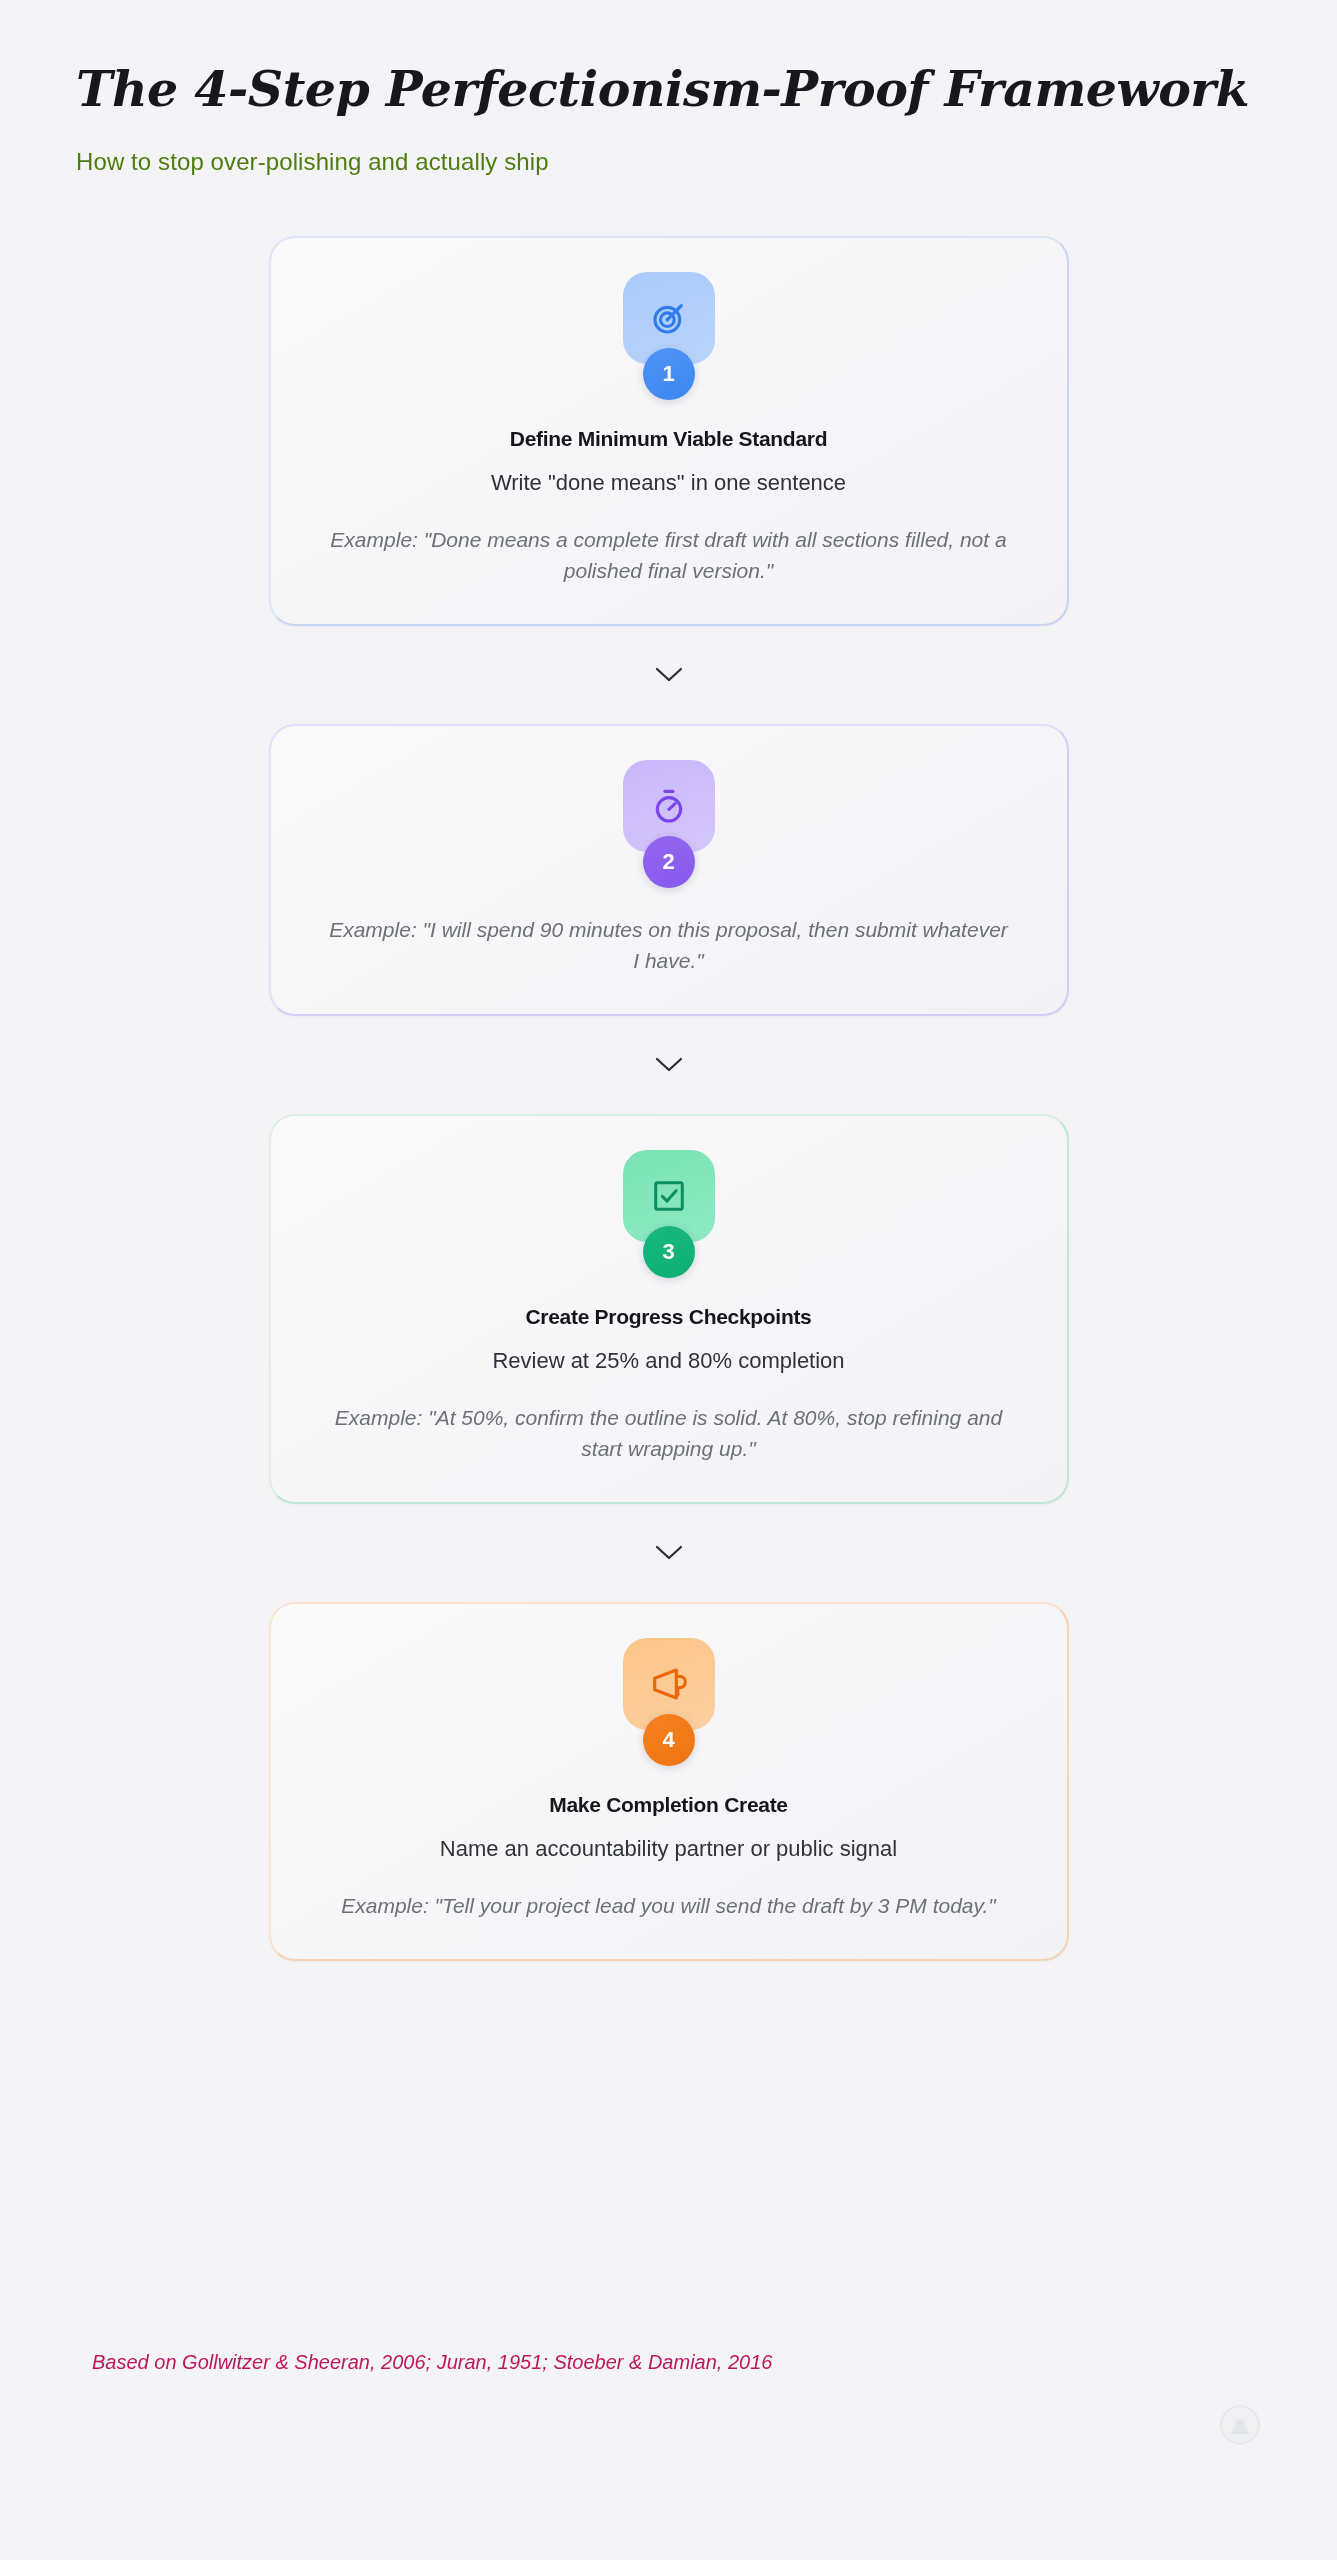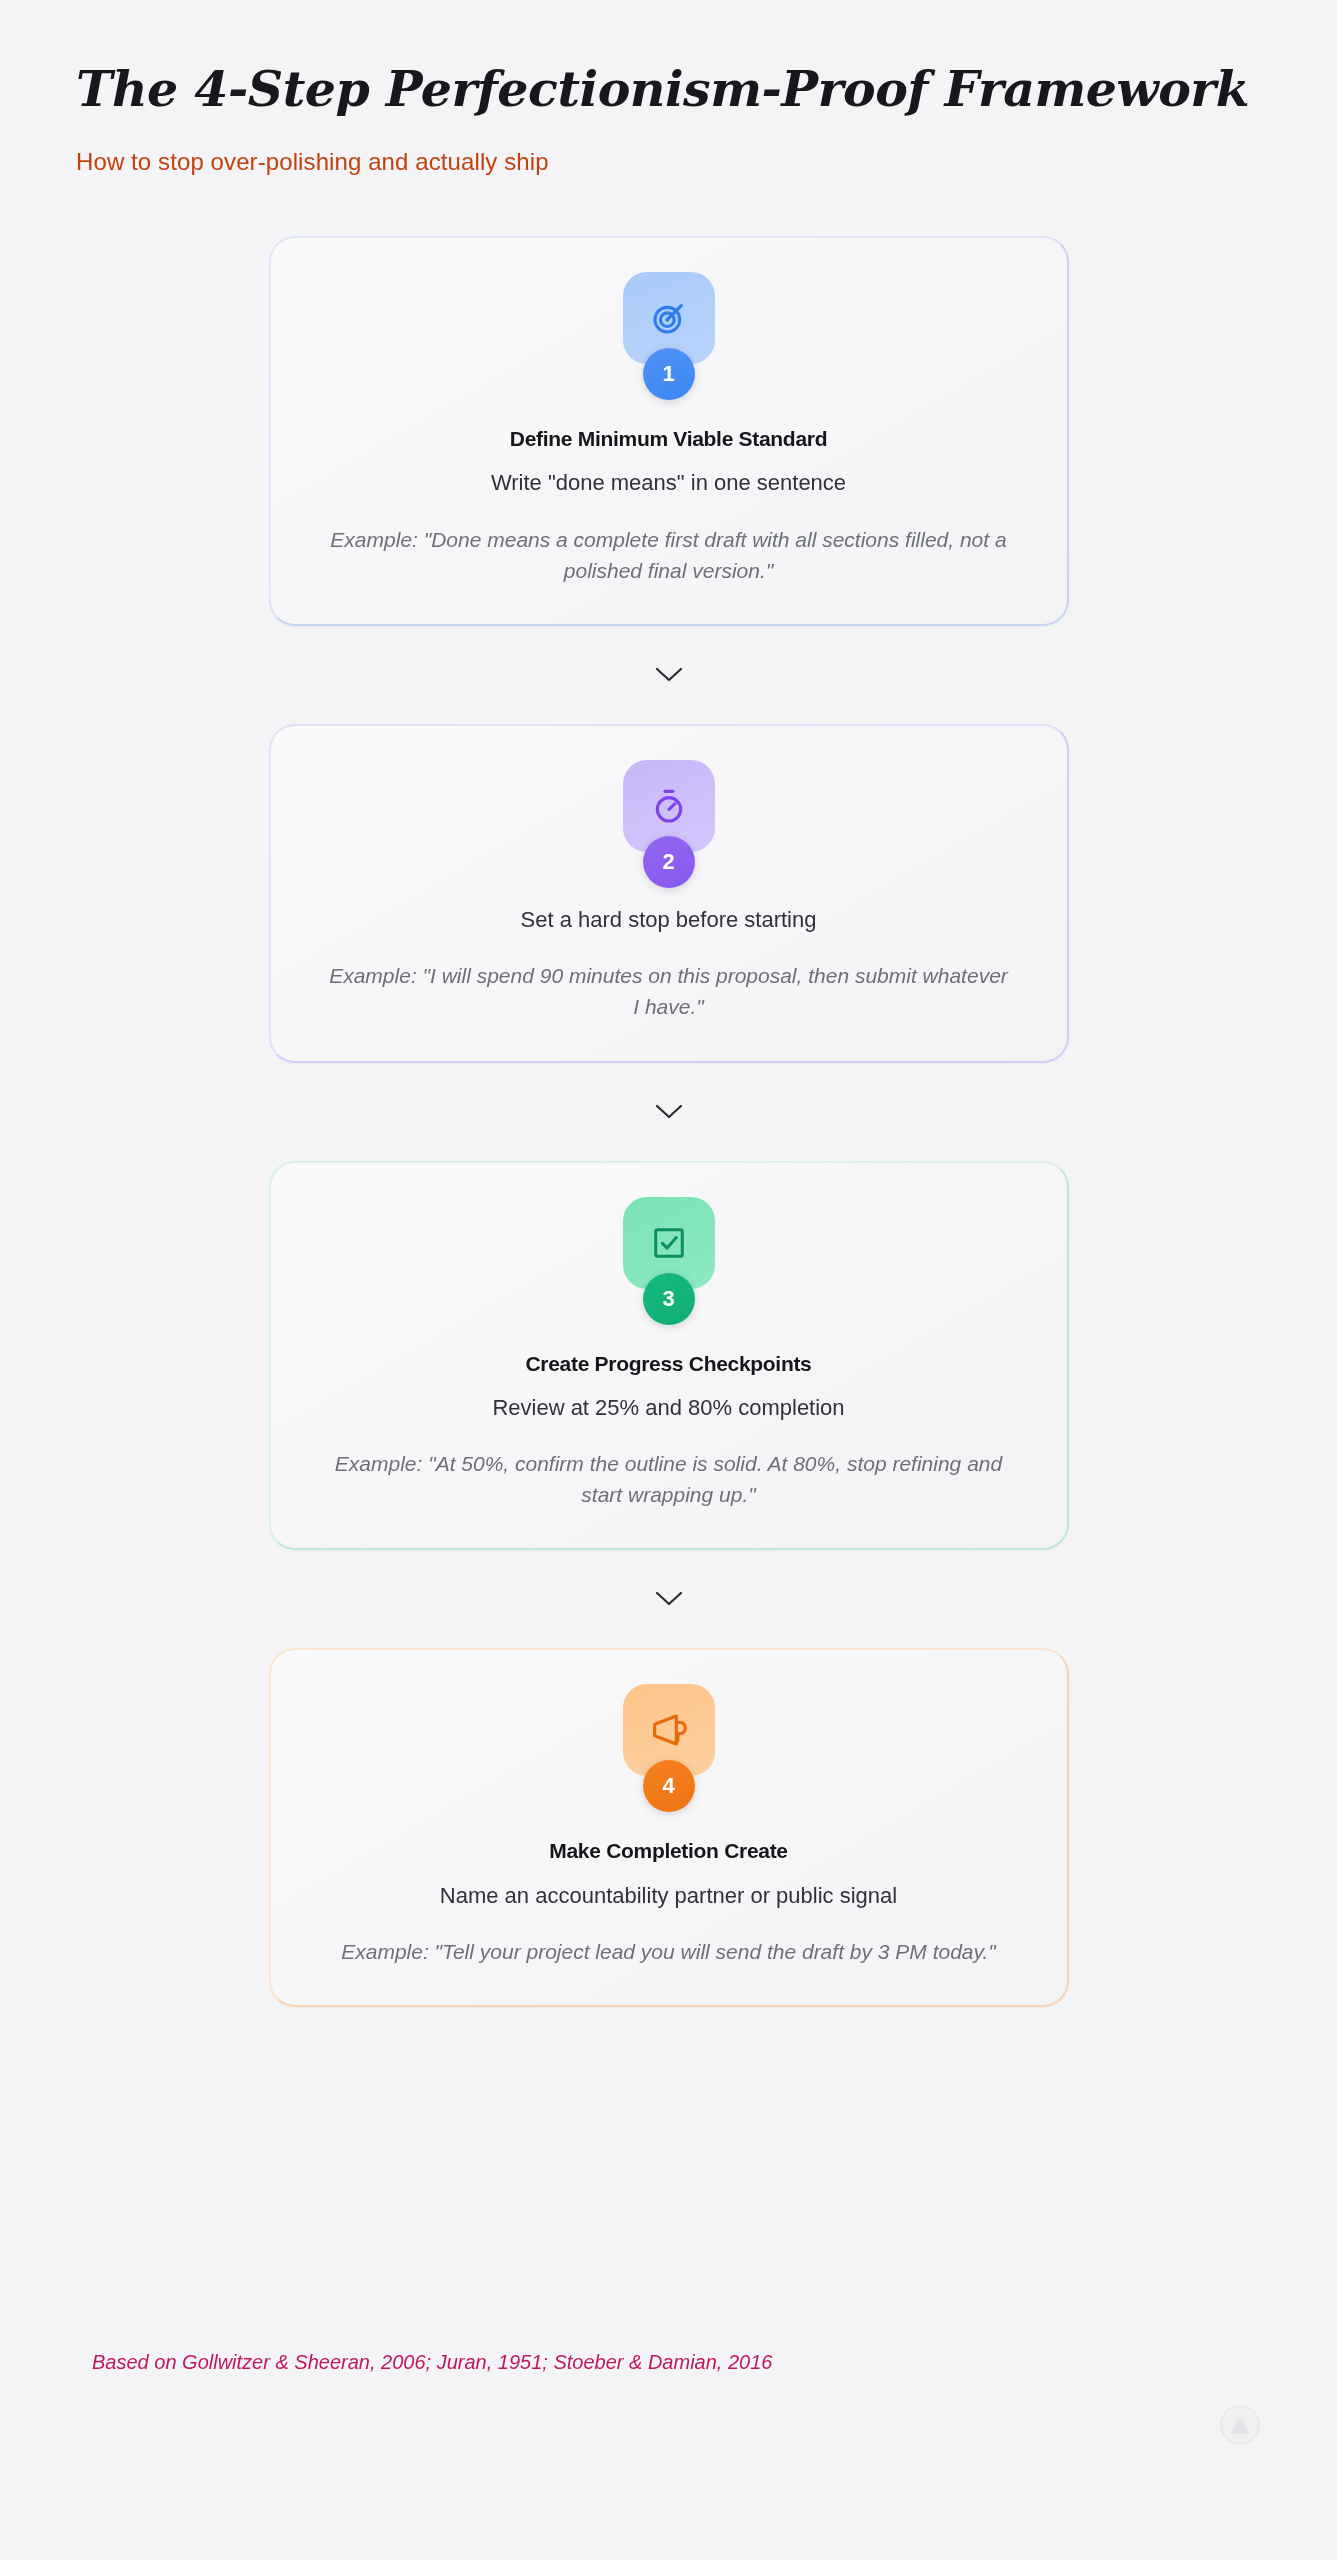--- a/index.html
+++ b/index.html
@@ -37,21 +37,21 @@
     line-height: 1.14;
     letter-spacing: -0.5px;
     color: #17181c;
     margin: 0 0 30px 0;
     white-space: nowrap;
   }
   .page-subtitle {
     font-family: "Liberation Sans", sans-serif;
     font-size: 24px;
     font-weight: 400;
-    color: #c2410c;
+    color: #4d7c0f;
     letter-spacing: 0.1px;
     margin: 0;
   }
 
   
   .steps {
     margin-top: 60px;
     display: flex;
     flex-direction: column;
     align-items: center;
@@ -206,21 +206,20 @@
 
     <div class="card c-purple">
       <div class="icon-tile t-purple">
         <svg width="40" height="40" viewBox="0 0 24 24" fill="none" stroke="#7c45ea" stroke-width="1.9" stroke-linecap="round" stroke-linejoin="round">
           <circle cx="12" cy="14" r="7"></circle>
           <path d="M9.6 3.2 L14.4 3.2"></path>
           <path d="M12 14 L15.6 10.6"></path>
         </svg>
       </div>
       <div class="num-badge b-purple">2</div>
-      <p class="step-sub">Set a hard stop before starting</p>
       <p class="step-example">Example: "I will spend 90 minutes on this proposal, then submit whatever I have."</p>
     </div>
 
     <div class="connector">
       <svg width="30" height="18" viewBox="0 0 30 18" fill="none" stroke="#2b2c31" stroke-width="2.2" stroke-linecap="round" stroke-linejoin="round">
         <path d="M3 3 L15 14 L27 3"></path>
       </svg>
     </div>
 
     <div class="card c-green">

